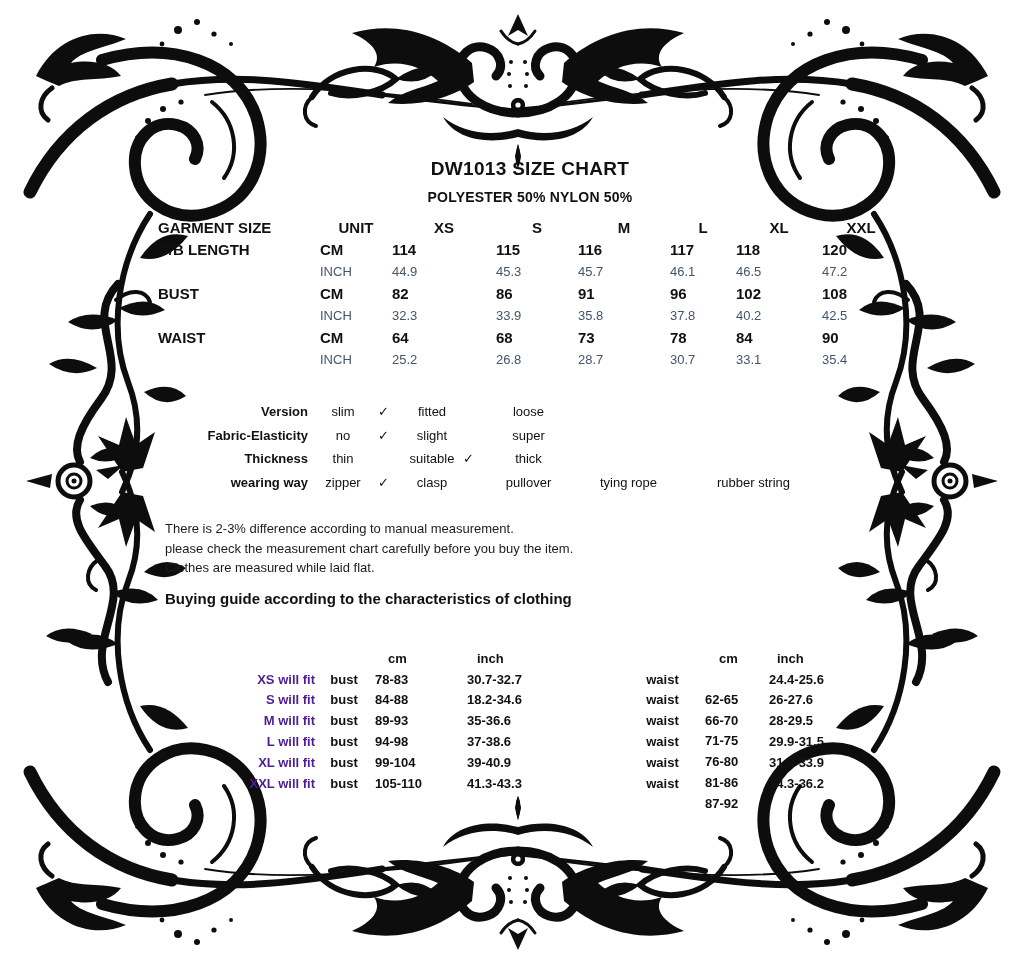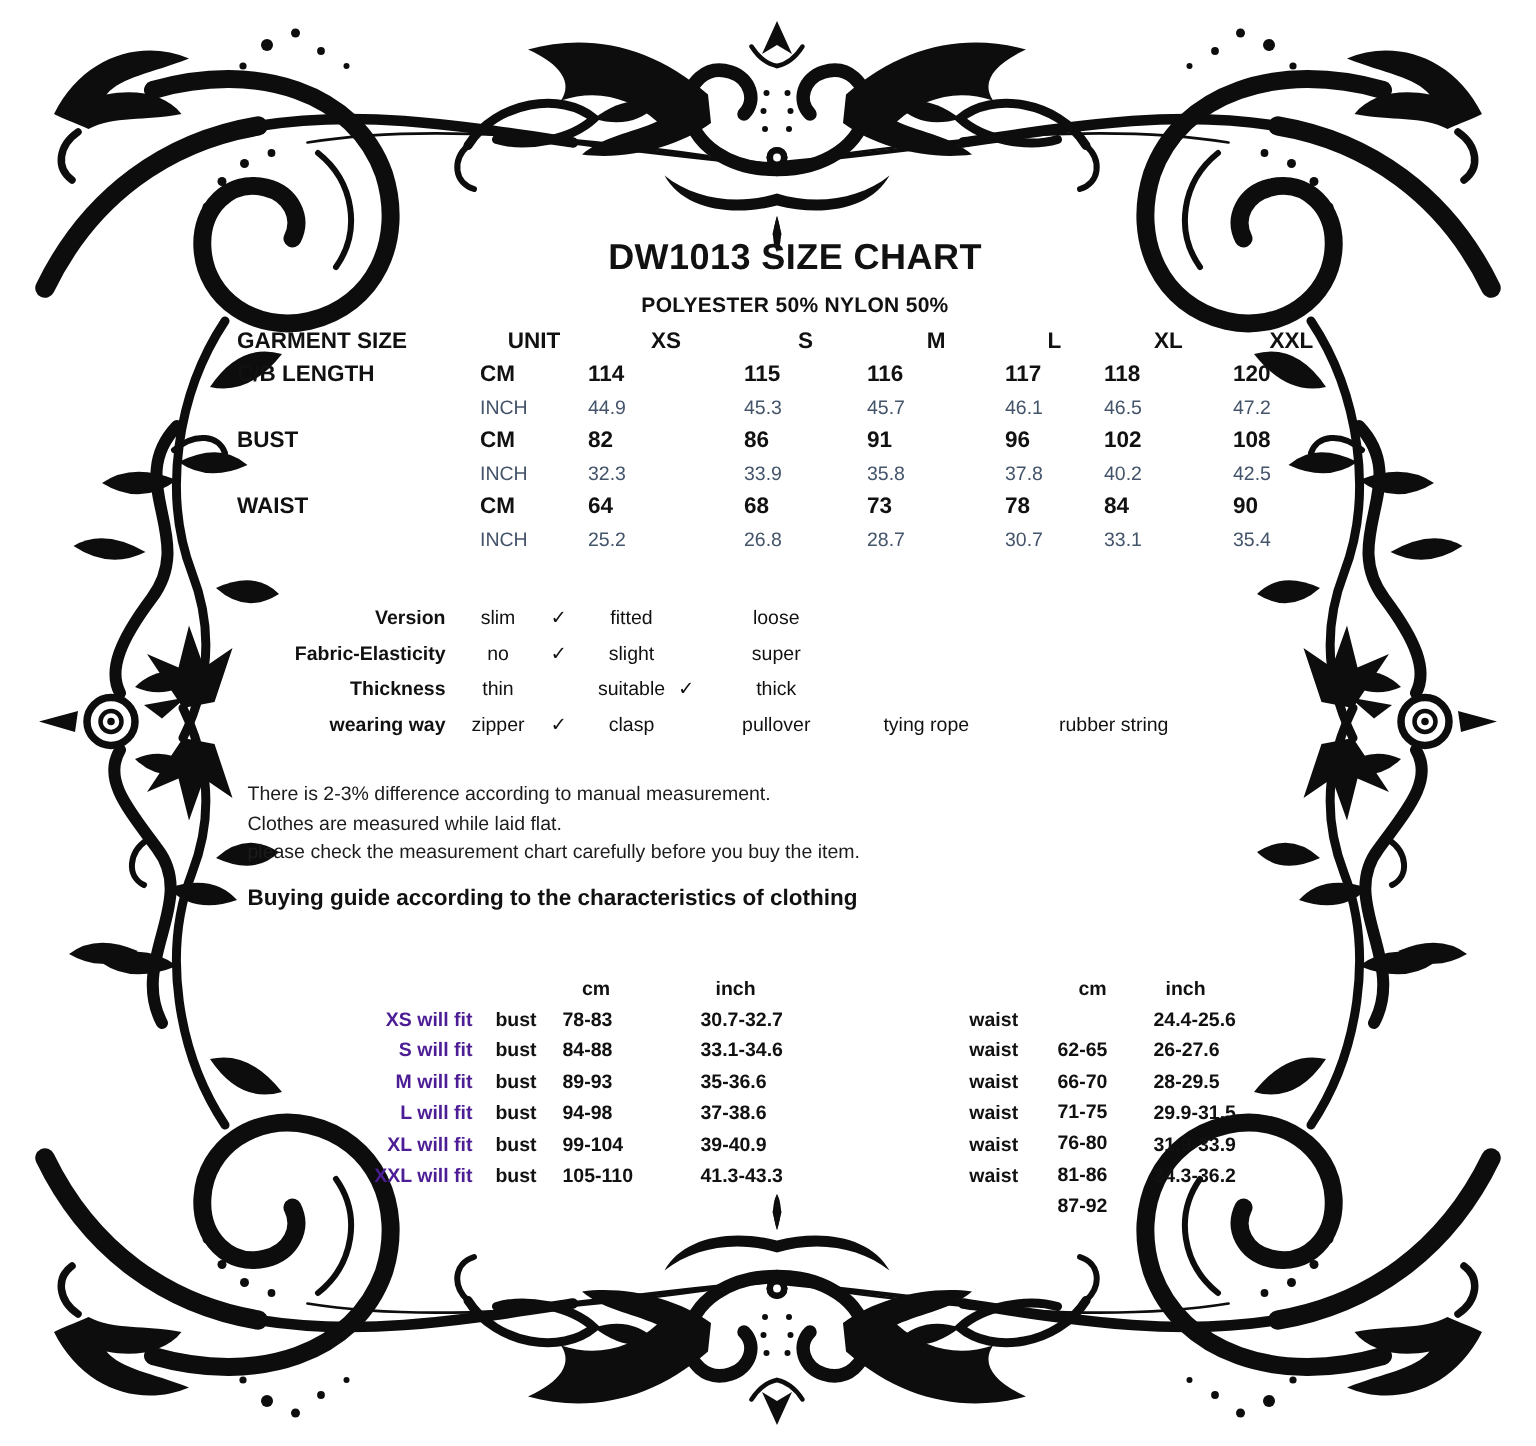--- a/index.html
+++ b/index.html
@@ -5,34 +5,34 @@
   html,body{margin:0;padding:0;background:#ffffff;}
   .page{
     position:relative;width:1024px;height:964px;background:#ffffff;overflow:hidden;
     font-family:"Liberation Sans", sans-serif;color:#111111;
   }
   .border-art{position:absolute;left:0;top:0;width:1024px;height:964px;}
   .abs{position:absolute;}
 
   
   .title-wrap{left:150px;top:158px;width:760px;text-align:center;}
-  .page-title{font-size:24px;font-weight:bold;letter-spacing:.3px;}
+  .page-title{font-size:19px;font-weight:bold;letter-spacing:.3px;}
   .page-subtitle{margin-top:9px;font-size:14px;font-weight:bold;letter-spacing:.2px;}
 
   
   table.size-table{left:150px;top:216px;width:750px;border-collapse:collapse;table-layout:fixed;}
   table.size-table th, table.size-table td{
     padding:0;height:22px;font-size:15px;font-weight:bold;color:#111111;
     white-space:nowrap;overflow:visible;
   }
   table.size-table .lbl{text-align:left;padding-left:8px;}
   table.size-table tr.inch td{font-size:13px;font-weight:normal;color:#44546a;}
 
   
-  .chars{left:137px;top:400px;width:830px;font-size:13px;}
+  .chars{left:148px;top:400px;width:830px;font-size:13px;}
   .c-row{display:flex;align-items:center;height:23.5px;}
   .c-label{width:160px;text-align:right;font-weight:bold;}
   .c-cell{display:flex;align-items:center;}
   .c-opt{display:inline-block;text-align:center;}
   .c-mark{display:inline-block;font-size:13px;}
   .c1{width:93px;justify-content:space-between;} .c1 .c-opt{width:70px;} .c1 .c-mark{width:23px;}
   .c2{width:90px;} .c2 .c-opt{width:62px;} .c2 .c-mark{width:28px;}
   .c3{width:75px;justify-content:center;}
   .c4{width:125px;justify-content:center;}
   .c5{width:125px;justify-content:center;}
@@ -303,22 +303,22 @@
           <span class="c-mark"></span>
         </div>
       <div class="c-cell c3">pullover</div>
       <div class="c-cell c4">tying rope</div>
       <div class="c-cell c5">rubber string</div>
     </div>
   </div>
 
   <div class="abs notes">
     <div class="note-line">There is 2-3% difference according to manual measurement.</div>
+    <div class="note-line">please check the measurement chart carefully before you buy the item.</div>
     <div class="note-line">Clothes are measured while laid flat.</div>
-    <div class="note-line">please check the measurement chart carefully before you buy the item.</div>
     <div class="guide-heading">Buying guide according to the characteristics of clothing</div>
   </div>
 
   <div class="abs fit">
     <div class="f-row">
       <div class="f-size"></div>
       <div class="f-bust"></div>
       <div class="f-h-bcm">cm</div>
       <div class="f-h-binch">inch</div>
       <div class="f-waist"></div>
@@ -331,21 +331,21 @@
       <div class="f-bcm">78-83</div>
       <div class="f-binch">30.7-32.7</div>
       <div class="f-waist">waist</div>
       <div class="f-wcm">62-65</div>
       <div class="f-winch">24.4-25.6</div>
     </div>
     <div class="f-row">
       <div class="f-size">S will  fit</div>
       <div class="f-bust">bust</div>
       <div class="f-bcm">84-88</div>
-      <div class="f-binch">33.1-34.6</div>
+      <div class="f-binch">18.2-34.6</div>
       <div class="f-waist">waist</div>
       <div class="f-wcm">66-70</div>
       <div class="f-winch">26-27.6</div>
     </div>
     <div class="f-row">
       <div class="f-size">M will fit</div>
       <div class="f-bust">bust</div>
       <div class="f-bcm">89-93</div>
       <div class="f-binch">35-36.6</div>
       <div class="f-waist">waist</div>

